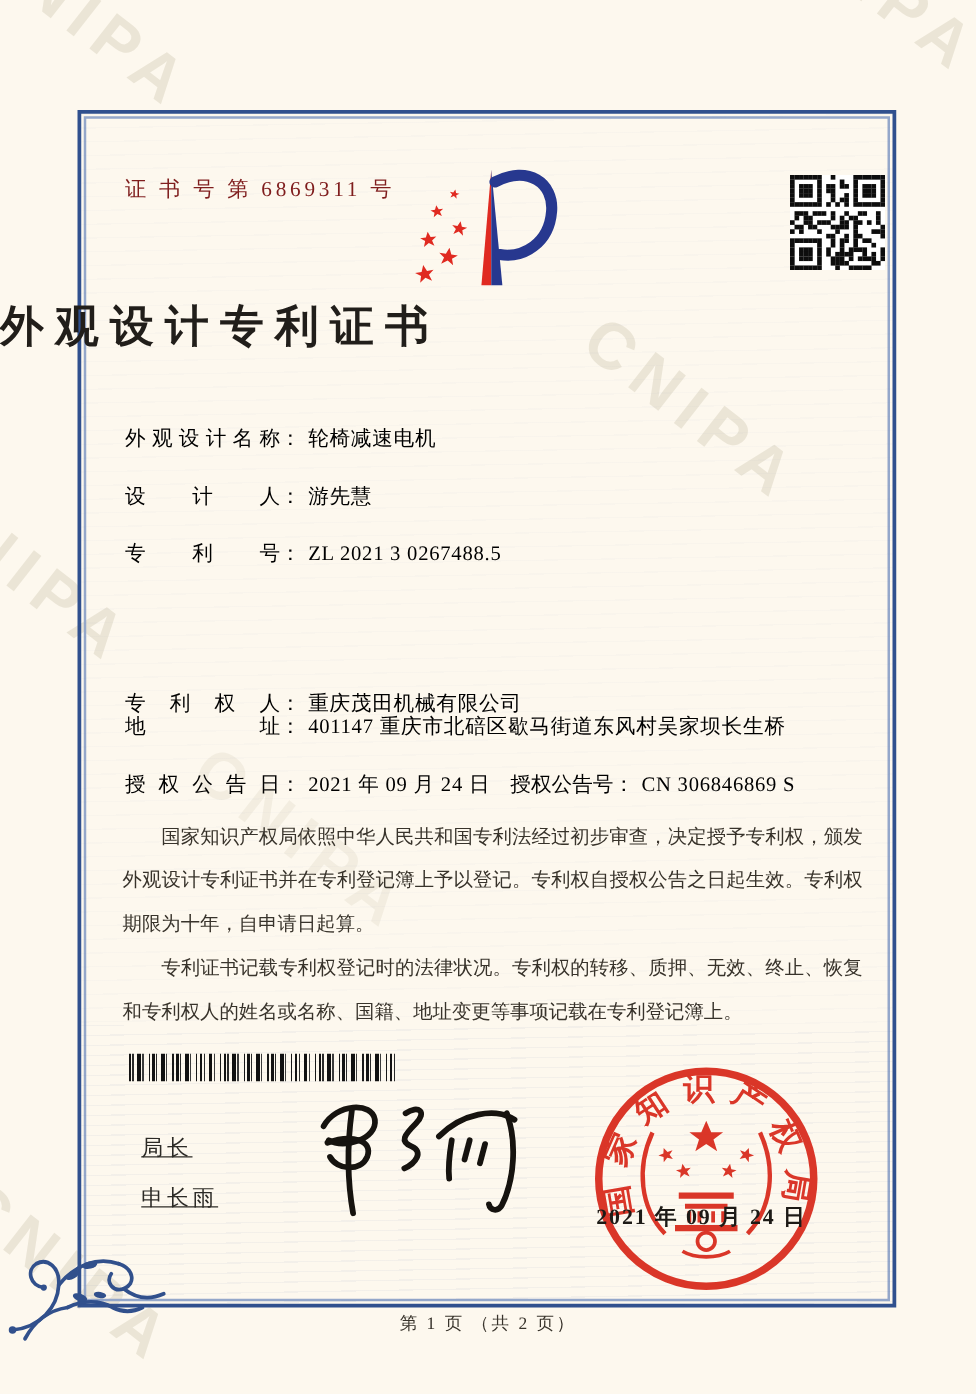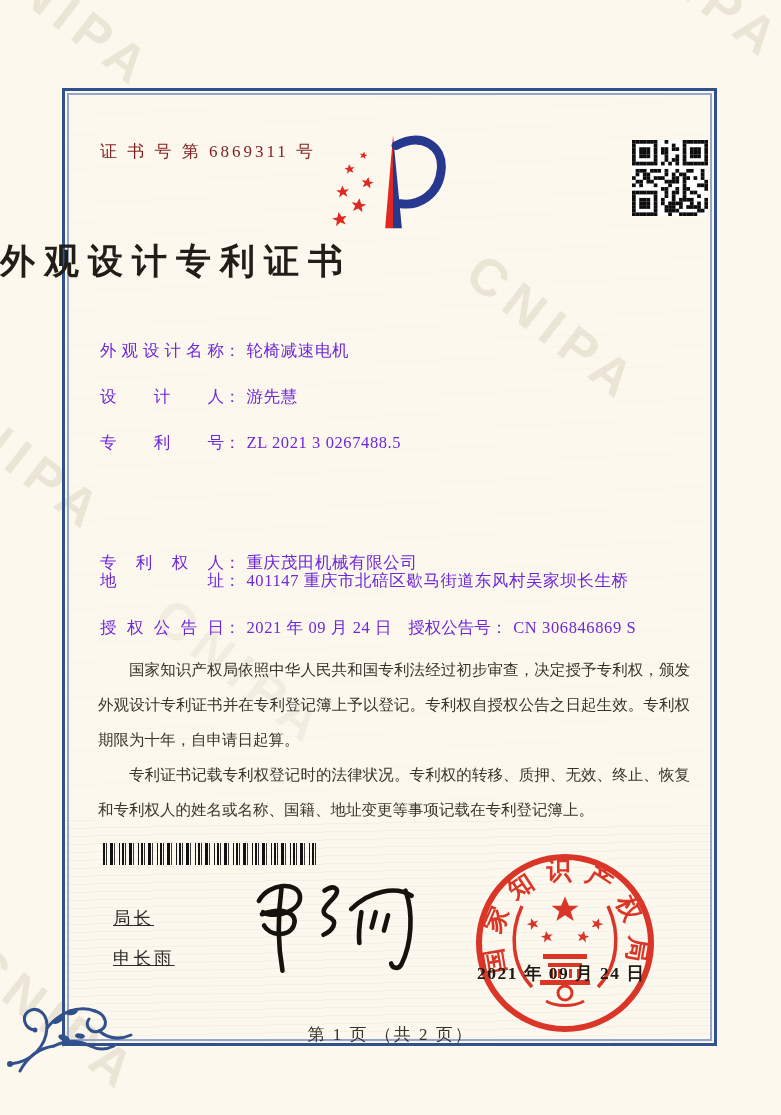--- a/index.html
+++ b/index.html
@@ -18,21 +18,21 @@
     background:repeating-linear-gradient(179deg,rgba(90,110,165,0.10) 0 1px,transparent 1px 8px);}
   .guilloche2{position:absolute;left:65px;top:91px;width:649px;height:729px;z-index:2;opacity:.35;
     background:repeating-linear-gradient(179deg,rgba(90,110,165,0.07) 0 1px,transparent 1px 11px);}
 
   .layer{position:absolute;z-index:3;}
 
   .certno{left:100px;top:140px;font-size:17px;letter-spacing:3px;color:#7f1d1d;}
   .title{left:0;right:0;top:238px;text-align:left;font-size:35px;font-weight:bold;
          letter-spacing:9px;color:#211e1a;}
 
-  .frow{left:100px;height:26px;font-size:16.5px;color:#6d28d9;white-space:nowrap;}
+  .frow{left:100px;height:26px;font-size:16.5px;color:#000000;white-space:nowrap;}
   .flabel{display:inline-block;width:124px;text-align:justify;text-align-last:justify;}
   .fcolon{display:inline-block;margin-right:6px;}
   .fvalue{letter-spacing:0.6px;}
   .fgroup2{display:inline-block;margin-left:16px;}
 
   .paras{left:98px;width:592px;top:652px;font-size:15.5px;line-height:35px;color:#38332b;text-align:justify;}
   .paras p{margin:0;text-indent:2em;}
 
   .barcode{left:103px;top:843px;width:213px;height:22px;
     background:
@@ -42,21 +42,21 @@
 
   .director{left:113px;top:898px;font-family:"Liberation Sans","DejaVu Sans",sans-serif;
             font-size:17.5px;letter-spacing:3px;color:#2c2a26;line-height:40px;text-decoration:underline;}
 
   .sig{left:222px;top:866px;}
   .flourish{left:-2px;top:976px;z-index:4;}
 
   .seal{left:470px;top:848px;z-index:4;}
   .sealdate{left:477px;top:961px;font-size:17.5px;font-weight:600;letter-spacing:1.5px;color:#1d1a16;z-index:5;}
 
-  .pageinfo{left:0;right:0;top:1023px;text-align:center;font-size:17px;letter-spacing:2px;color:#38332b;}
+  .pageinfo{left:0;right:0;top:1050px;text-align:center;font-size:14px;letter-spacing:2px;color:#38332b;}
   .contnote{left:50%;top:1062px;transform:translateX(-50%);background:#ffffff;
             padding:5px 16px;font-size:14.5px;letter-spacing:2px;color:#38332b;}
 
   .logo{left:330px;top:131px;}
   .qr{left:632px;top:140px;}
 </style>
 </head>
 <body>
 
 <div class="page">

